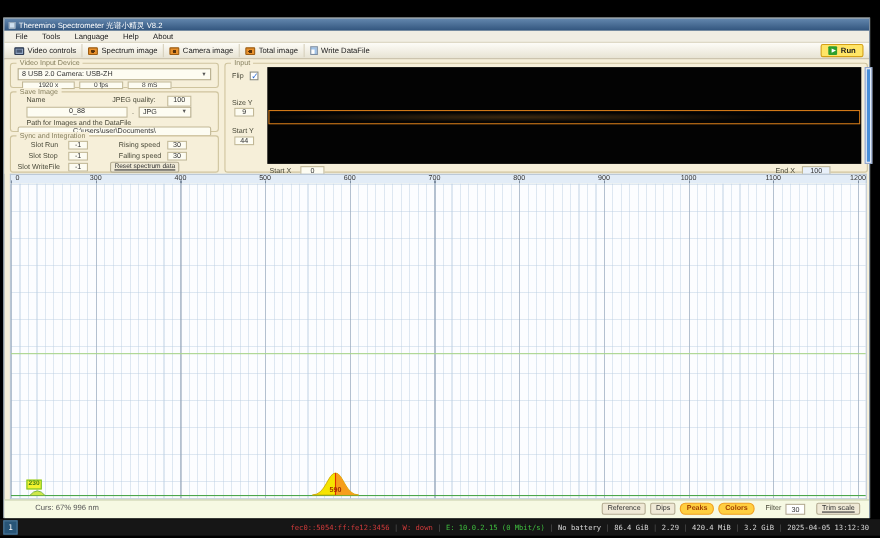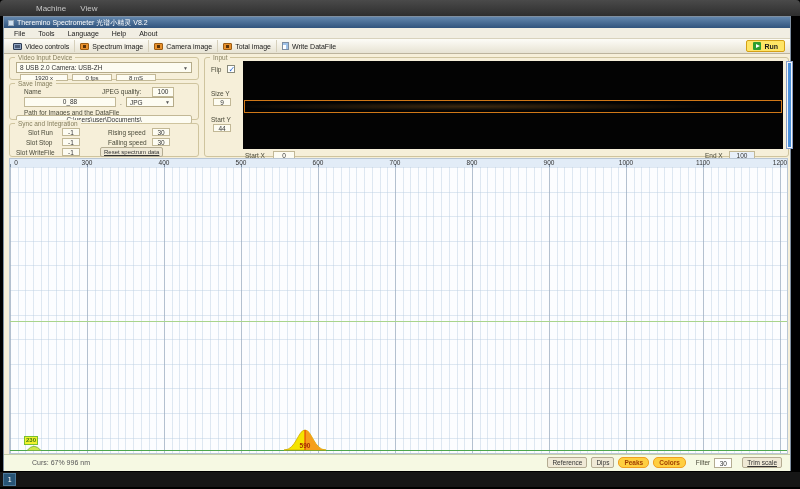--- a/index.html
+++ b/index.html
@@ -116,24 +116,20 @@
     font-size:7px; display:flex; align-items:center; justify-content:center; margin-left:3px; }
   .tb-segments { position:absolute; right:10px; display:flex; align-items:center; }
   .seg { font-size:6.5px; white-space:nowrap; }
   .seg + .seg::before { content:"|"; color:#555; margin:0 4px; }
 </style>
 </head>
 <body>
 
 <div class="screen">
 
-  <div class="vm-bar">
-    <span class="vm-menu-item">Machine</span>
-    <span class="vm-menu-item">View</span>
-  </div>
 
   <div class="app">
 
     <div class="titlebar">
       <span class="win-icon"></span>
       <span>Theremino Spectrometer 光谱小精灵 V8.2</span>
     </div>
 
     <div class="menubar">
       <span>File</span>
@@ -276,15 +272,26 @@
         <button class="pill-btn">Colors</button>
         <span class="lbl" style="margin-left:6px;">Filter</span>
         <span class="filter-box">30</span>
         <button class="flat-btn" style="margin-left:6px; text-decoration:underline;">Trim scale</button>
       </div>
     </div>
   </div>
 
   <div class="taskbar">
     <span class="ws-box">1</span>
+    <span class="tb-segments">
+      <span class="seg" style="color: rgb(210, 59, 59);">fec0::5054:ff:fe12:3456</span>
+      <span class="seg" style="color: rgb(210, 59, 59);">W: down</span>
+      <span class="seg" style="color: rgb(63, 191, 63);">E: 10.0.2.15 (0 Mbit/s)</span>
+      <span class="seg" style="color: rgb(216, 216, 216);">No battery</span>
+      <span class="seg" style="color: rgb(216, 216, 216);">86.4 GiB</span>
+      <span class="seg" style="color: rgb(216, 216, 216);">2.29</span>
+      <span class="seg" style="color: rgb(216, 216, 216);">420.4 MiB</span>
+      <span class="seg" style="color: rgb(216, 216, 216);">3.2 GiB</span>
+      <span class="seg" style="color: rgb(216, 216, 216);">2025-04-05 13:12:30</span>
+    </span>
   </div>
 
 </div>
 
 </body></html>

